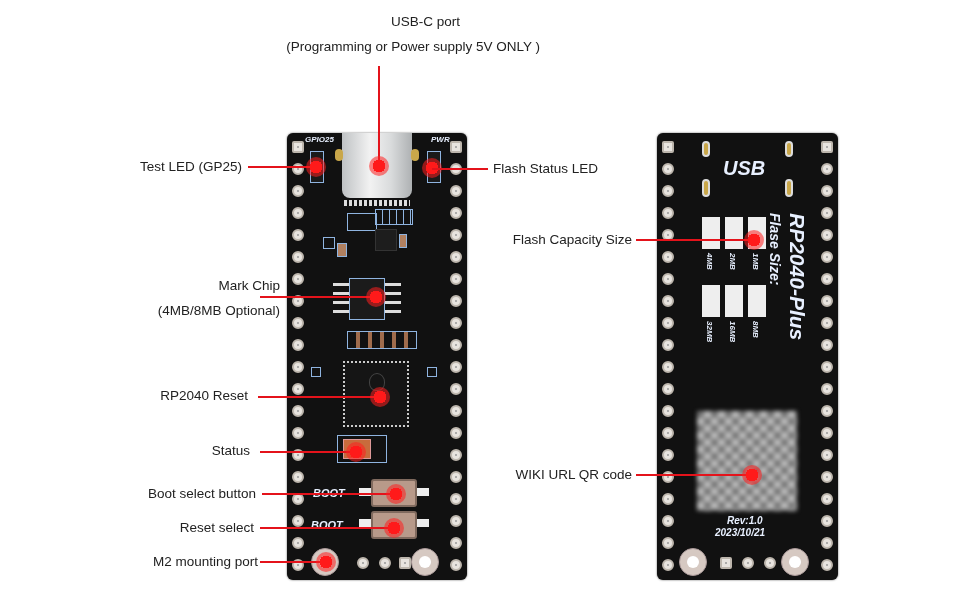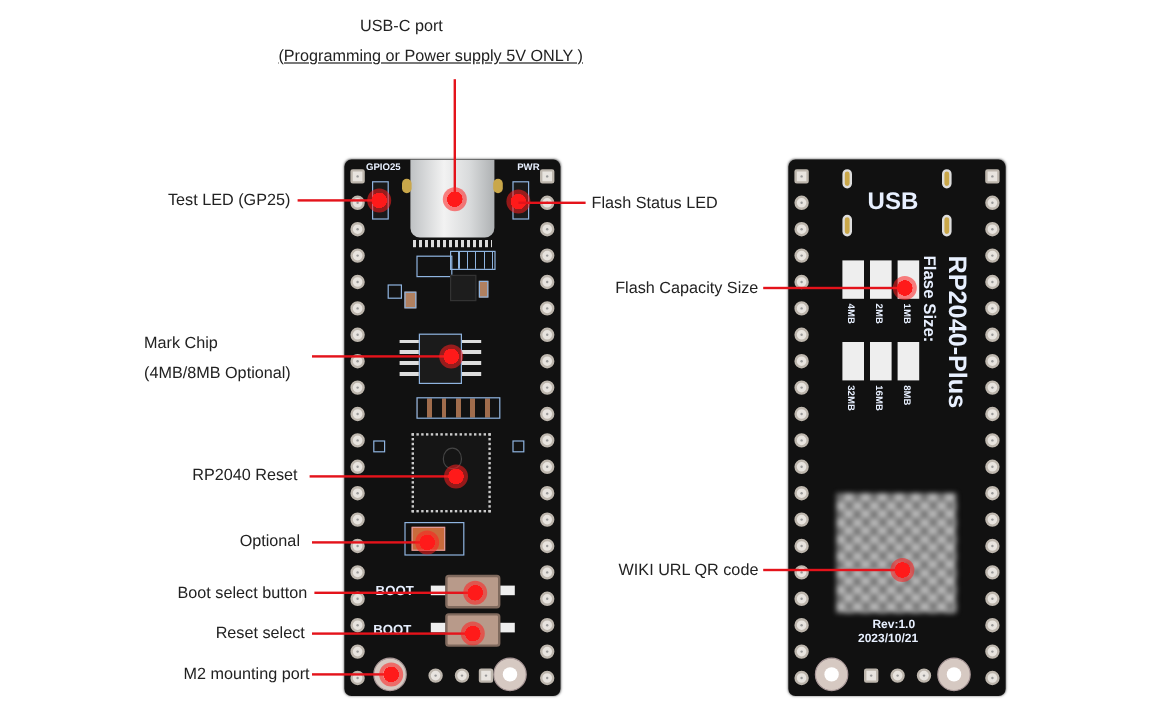--- a/index.html
+++ b/index.html
@@ -1,37 +1,37 @@
 <!DOCTYPE html>
 <html><head>
 <meta charset="utf-8">
 <style>
   html,body{margin:0;padding:0;background:#fff;}
   body{width:970px;height:600px;position:relative;overflow:hidden;font-family:"Liberation Sans",sans-serif;}
   .label{position:absolute;font-size:13.5px;color:#222;white-space:nowrap;line-height:16px;}
   .label.r{text-align:right;}
-  .label.c{text-align:left;}
+  .label.c{text-align:right;}
   .line{position:absolute;background:#e4131b;height:2px;}
   .vline{position:absolute;background:#e4131b;width:2px;}
   .dot{position:absolute;width:20px;height:20px;border-radius:50%;background:radial-gradient(circle,#ff1a1a 0 45%,rgba(255,30,30,0.55) 46% 100%);transform:translate(-50%,-50%);}
   .board{position:absolute;background:#111;border-radius:6px;box-shadow:0 0 2px #555;overflow:hidden;}
   .pin{position:absolute;width:12px;height:12px;border-radius:50%;background:#e8e4df;border:2px solid #bdb6ad;box-sizing:border-box;}
   .pin::after{content:"";position:absolute;left:3px;top:3px;width:2px;height:2px;border-radius:50%;background:#999;}
   .pin.sq{border-radius:2px;}
-  .silk{position:absolute;color:#e8f0ff;font-weight:bold;font-family:"Liberation Sans",sans-serif;white-space:nowrap;}
+  .silk{position:absolute;color:#e8f0ff;font-weight:bold;font-family:"Liberation Sans",sans-serif;white-space:nowrap;font-style:italic;}
   .comp{position:absolute;box-sizing:border-box;}
   .pad{position:absolute;background:#eee;}
   .mhole{position:absolute;width:28px;height:28px;border-radius:50%;background:#d6c9c2;border:1px solid #a99;box-sizing:border-box;}
   .mhole::after{content:"";position:absolute;left:7px;top:7px;width:12px;height:12px;border-radius:50%;background:#fff;}
 </style>
 </head>
 <body>
 
 <div class="label c" style="left:300px;top:14px;width:160px;">USB-C port</div>
-<div class="label c" style="left:232px;top:39px;width:320px;text-decoration:underline;">(Programming or Power supply 5V ONLY )</div>
+<div class="label c" style="left:220px;top:39px;width:320px;">(Programming or Power supply 5V ONLY )</div>
 
 <div class="board" style="left:287px;top:133px;width:180px;height:447px;">
   <div id="front-pins">
       <div class="pin sq" style="left: 5px; top: 8px;"></div>
       <div class="pin" style="left: 5px; top: 30px;"></div>
       <div class="pin" style="left: 5px; top: 52px;"></div>
       <div class="pin" style="left: 5px; top: 74px;"></div>
       <div class="pin" style="left: 5px; top: 96px;"></div>
       <div class="pin" style="left: 5px; top: 118px;"></div>
       <div class="pin" style="left: 5px; top: 140px;"></div>
@@ -207,21 +207,21 @@
 
 <div class="label c" style="left:120px;top:278px;width:160px;">Mark Chip</div>
 <div class="label c" style="left:120px;top:303px;width:160px;">(4MB/8MB Optional)</div>
 <div class="line" style="left:260px;top:296px;width:115px;"></div>
 <div class="dot" style="left:376px;top:297px;"></div>
 
 <div class="label r" style="left:100px;top:388px;width:148px;">RP2040 Reset</div>
 <div class="line" style="left:258px;top:396px;width:122px;"></div>
 <div class="dot" style="left:380px;top:397px;"></div>
 
-<div class="label r" style="left:100px;top:443px;width:150px;">Optional</div>
+<div class="label r" style="left:100px;top:443px;width:150px;">Status</div>
 <div class="line" style="left:260px;top:451px;width:96px;"></div>
 <div class="dot" style="left:356px;top:452px;"></div>
 
 <div class="label r" style="left:96px;top:486px;width:160px;">Boot select button</div>
 <div class="line" style="left:262px;top:493px;width:134px;"></div>
 <div class="dot" style="left:396px;top:494px;"></div>
 
 <div class="label r" style="left:96px;top:520px;width:158px;">Reset select</div>
 <div class="line" style="left:260px;top:527px;width:134px;"></div>
 <div class="dot" style="left:394px;top:528px;"></div>

